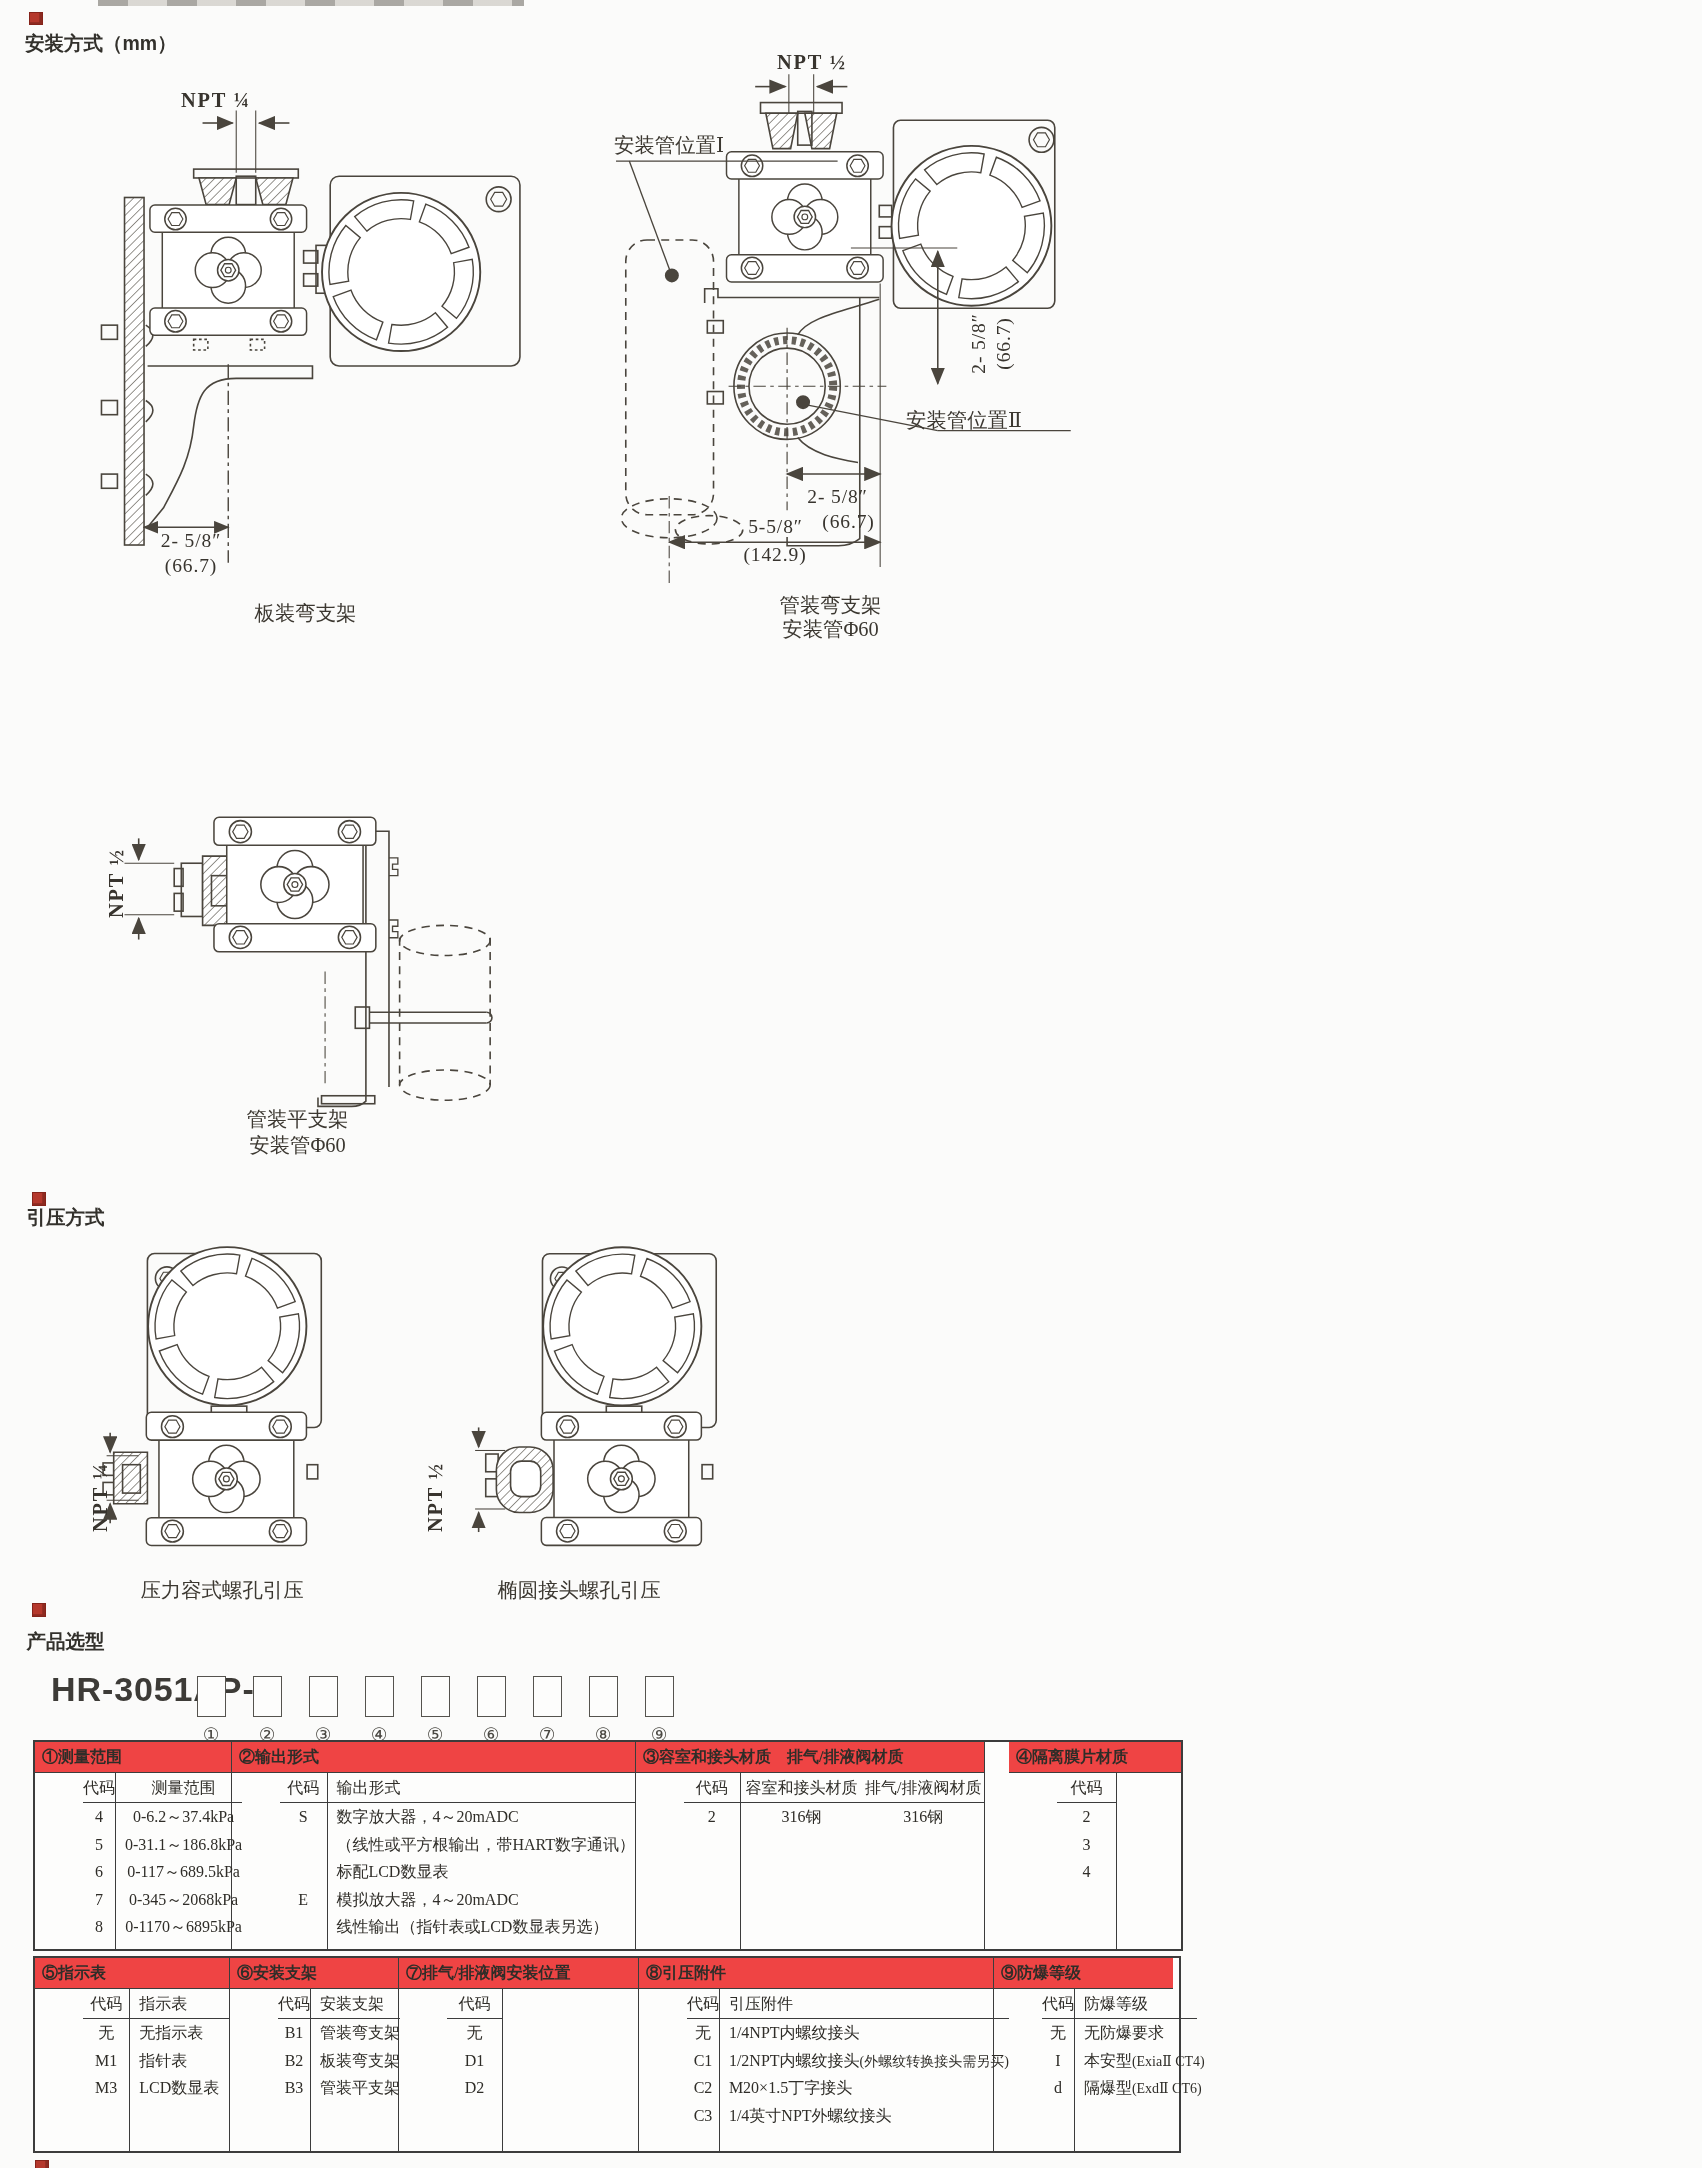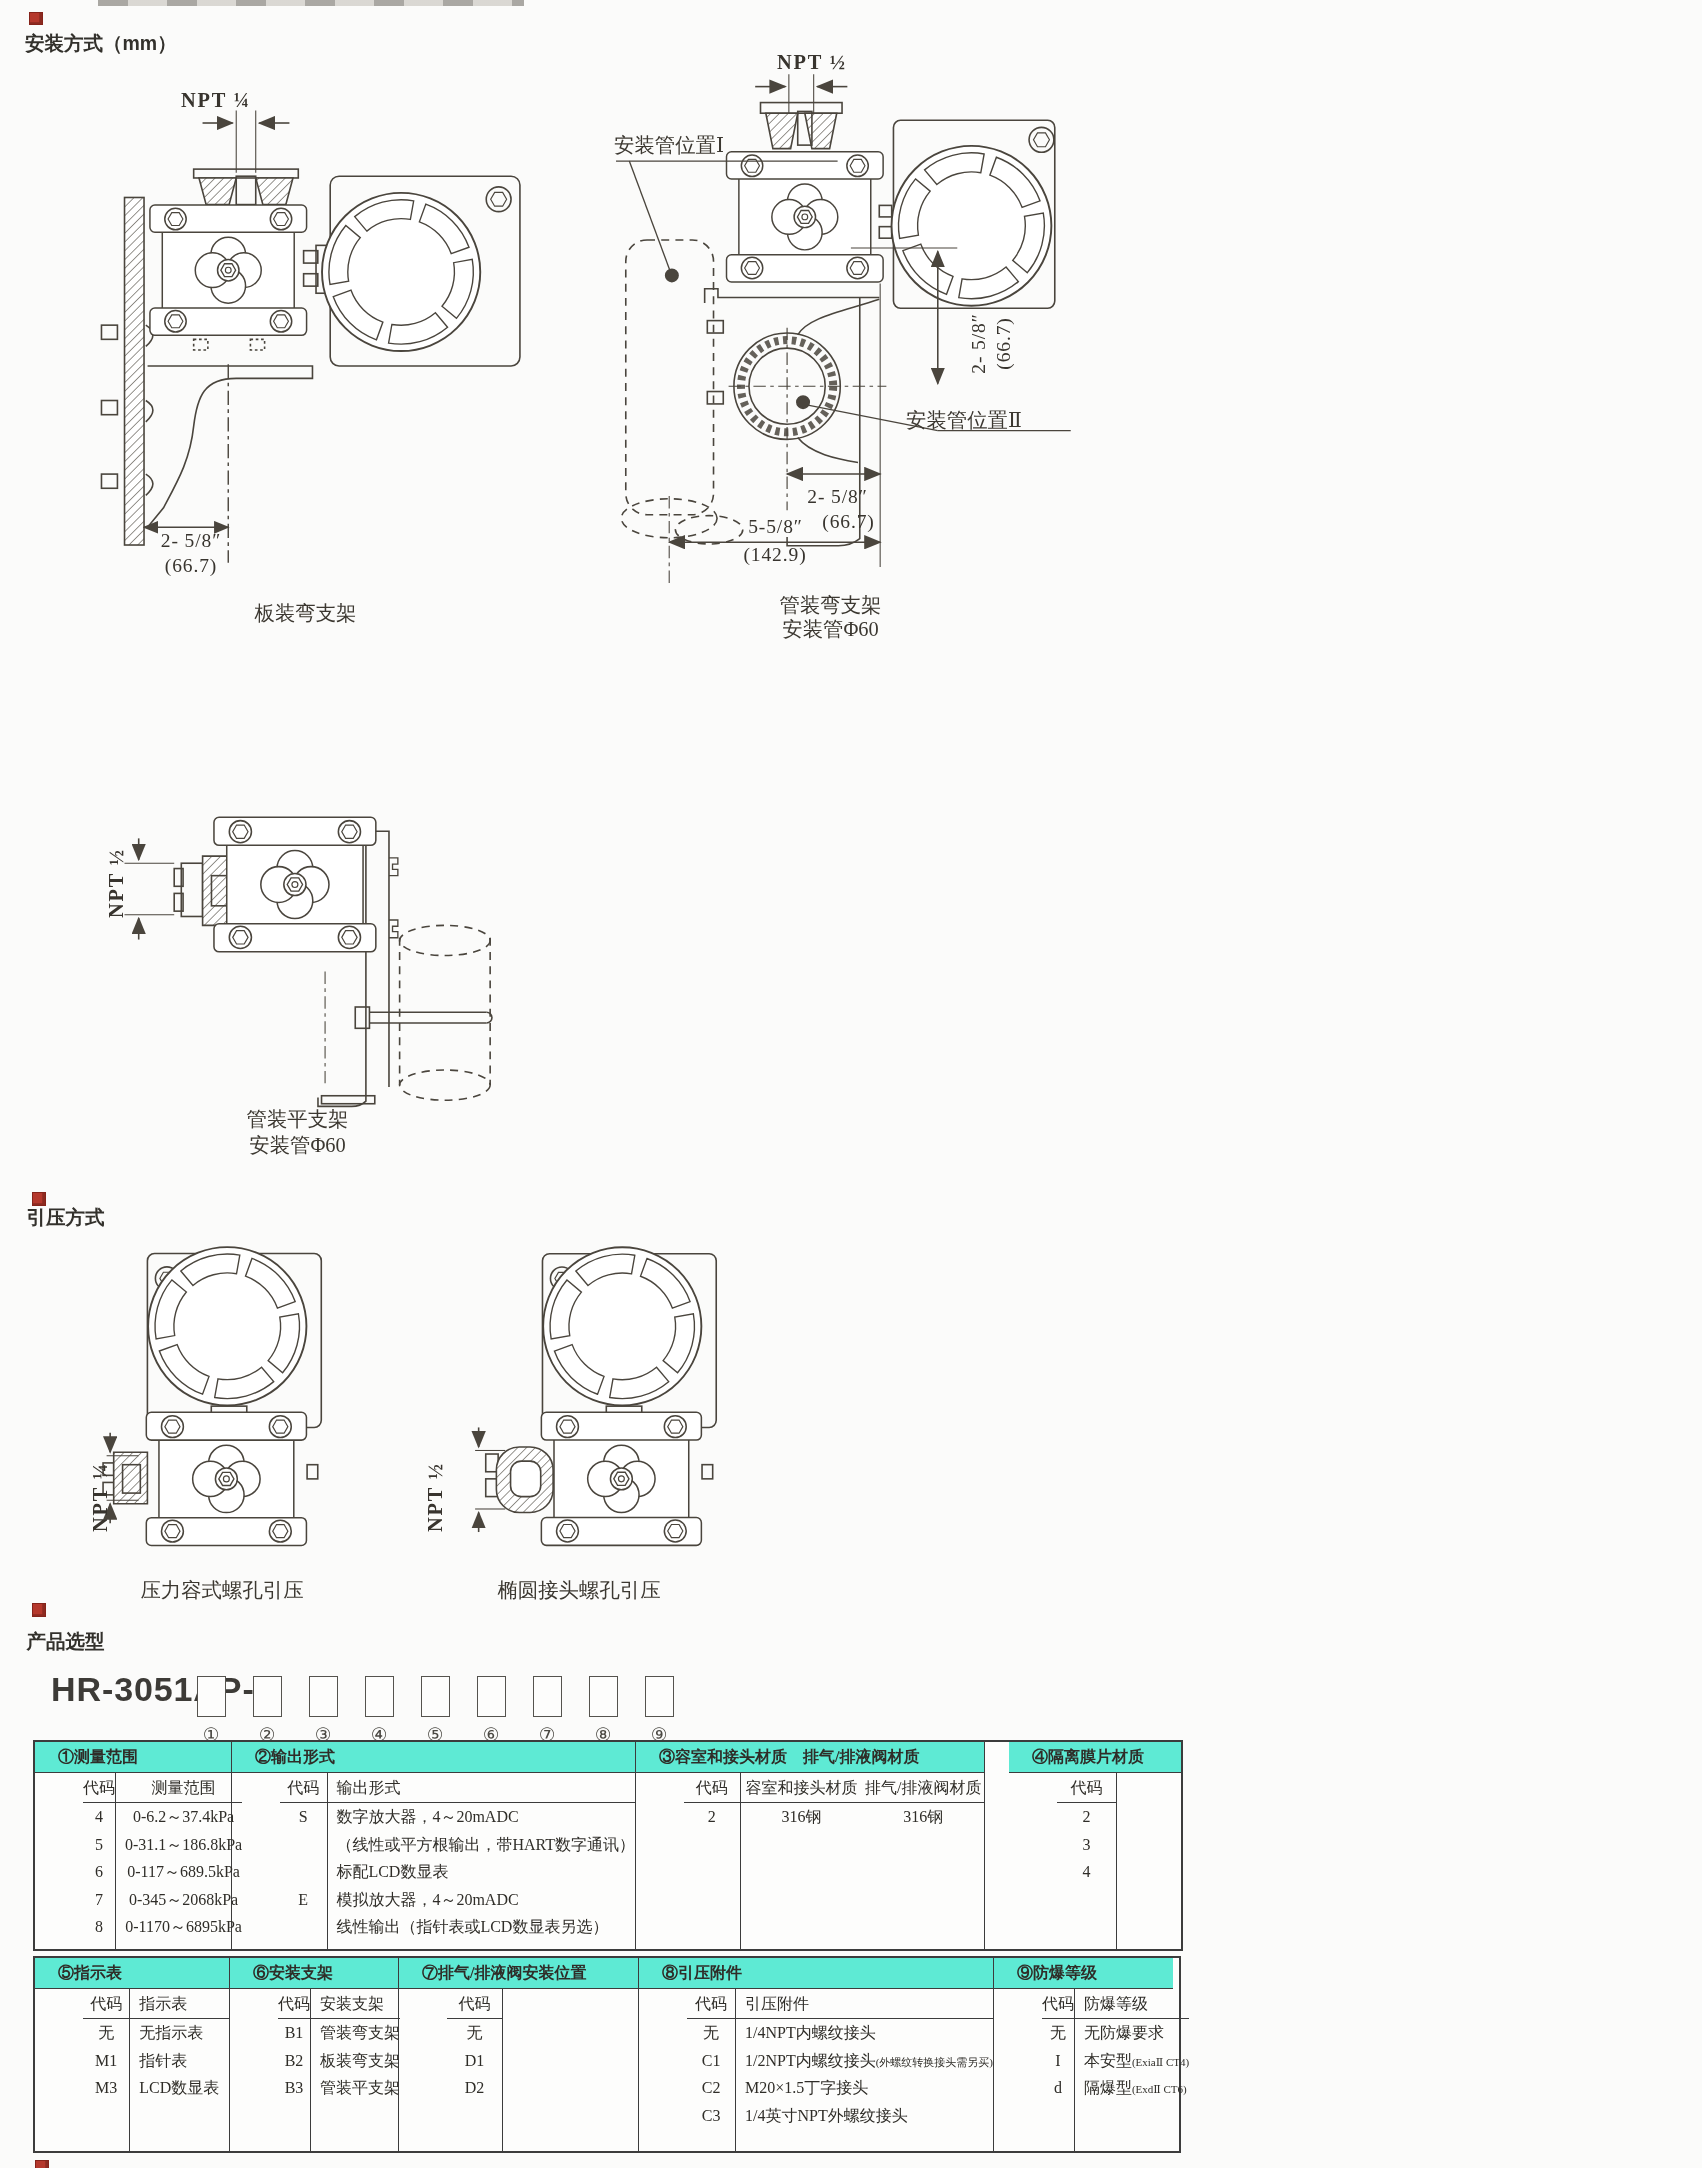--- a/index.html
+++ b/index.html
@@ -17,31 +17,31 @@
   .vrot{transform:rotate(-90deg);transform-origin:left top;text-align:center;}
   .model{position:absolute;left:51px;top:1670px;font-family:"Liberation Sans","DejaVu Sans",sans-serif;
        font-weight:bold;font-size:34px;letter-spacing:0.9px;color:#3d3b37;}
   .slot{position:absolute;width:26.6px;height:39px;border:1.8px solid #55534e;background:#fdfdfc;}
   .slot-num{position:absolute;font-size:18.6px;color:#4a4842;width:30px;text-align:center;}
   .draw{position:absolute;color:#4a453d;}
   
   .ptable{position:absolute;display:flex;border:2.7px solid #3c3c3c;background:#fdfdfc;box-sizing:content-box;}
   .tsec{border-right:1.8px solid #3c3c3c;display:flex;flex-direction:column;}
   .tsec:last-child{border-right:none;}
-  .ttitle{height:30px;line-height:30px;background:#5eead4;border-bottom:1.8px solid #3c3c3c;
-          font-weight:bold;font-size:16px;padding-left:23px;white-space:nowrap;overflow:hidden;}
+  .ttitle{height:30px;line-height:30px;background:#ef4444;border-bottom:1.8px solid #3c3c3c;
+          font-weight:bold;font-size:16px;padding-left:7px;white-space:nowrap;overflow:hidden;}
   .tcols{display:flex;flex:1;}
   .tcol{display:flex;flex-direction:column;}
   .tcol.code{border-right:1.3px solid #3c3c3c;padding-left:48px;}
   .tcell{height:27.5px;line-height:27.5px;font-size:16px;padding-left:8.9px;white-space:nowrap;}
   .tcol.code .tcell{padding:0;text-align:center;}
   .tcell.th{border-bottom:1.3px solid #3c3c3c;height:29px;line-height:29px;}
   .tcell.split{display:flex;padding:0;}
   .tcell.split span{flex:1;text-align:center;}
-  .sm{font-size:11px;}
+  .sm{font-size:14px;}
 </style>
 </head>
 <body>
 
 <div class="page">
 
   <svg width="0" height="0" style="position:absolute">
     <defs>
       <pattern id="hx" width="7" height="7" patternUnits="userSpaceOnUse" patternTransform="rotate(45)">
         <rect width="7" height="7" fill="#ffffff"></rect>

